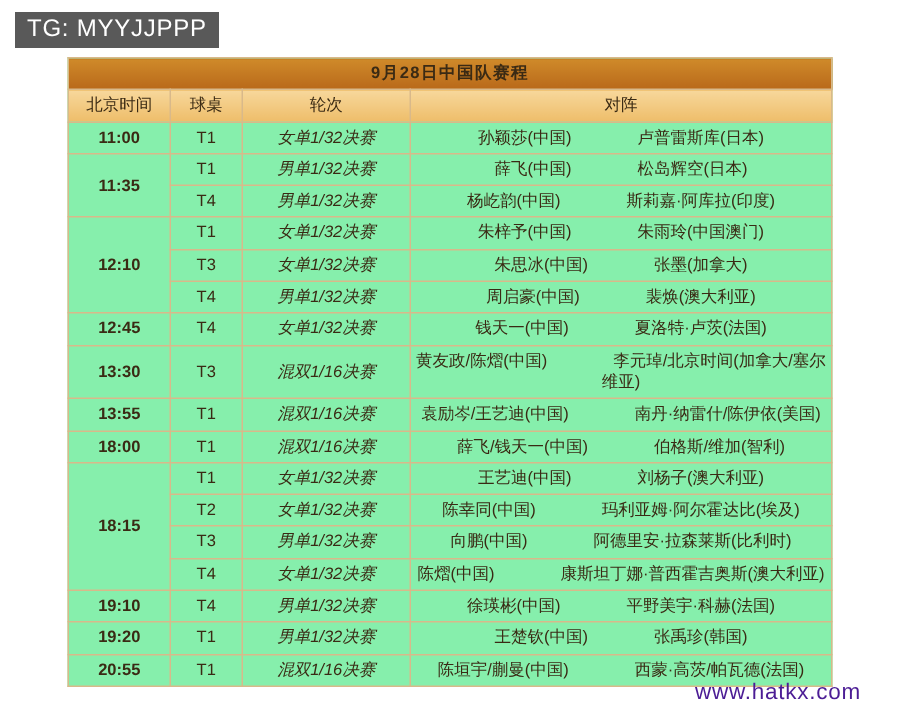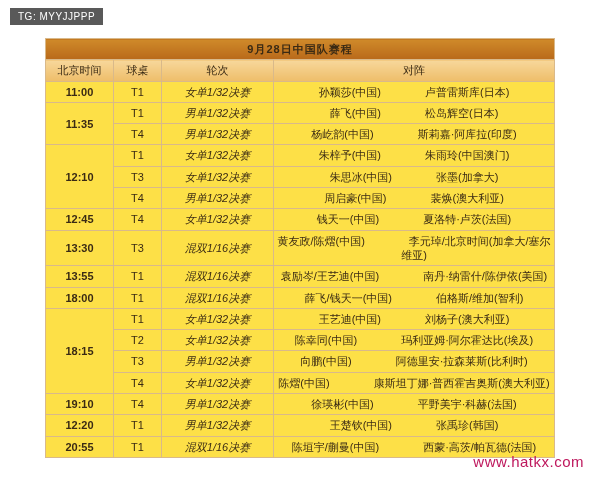--- a/index.html
+++ b/index.html
@@ -13,44 +13,44 @@
     font-family: "Liberation Sans", sans-serif;
     position: relative;
     overflow: hidden;
   }
   .tg-badge {
     position: absolute;
     top: 8px;
     left: 10px;
     background: #595959;
     color: #ffffff;
-    font-size: 10px;
+    font-size: 16px;
     padding: 3px 8px;
     letter-spacing: 0.5px;
   }
   .watermark {
     position: absolute;
-    right: 16px;
+    right: 26px;
     bottom: 10px;
-    color: #be185d;
+    color: #4c1d95;
     font-size: 15px;
     letter-spacing: 0.5px;
     text-align: right;
   }
   .table-wrap {
     position: absolute;
     top: 38px;
     left: 45px;
     width: 510px;
   }
   table.sched {
     border-collapse: collapse;
     width: 100%;
     table-layout: fixed;
-    background: #fde047;
+    background: #86efac;
   }
   table.sched td, table.sched th {
     border: 1px solid #d9b98a;
     font-size: 11px;
     color: #3a2a14;
     text-align: center;
     vertical-align: middle;
     padding: 3px 2px;
     line-height: 1.3;
   }
@@ -182,21 +182,21 @@
           <td class="round-cell">女单1/32决赛</td>
           <td class="match-cell">陈熠(中国)　　　　康斯坦丁娜·普西霍吉奥斯(澳大利亚)</td>
         </tr>
         <tr class="row-h">
           <td class="time-cell" rowspan="1">19:10</td>
           <td>T4</td>
           <td class="round-cell">男单1/32决赛</td>
           <td class="match-cell">徐瑛彬(中国)　　　　平野美宇·科赫(法国)</td>
         </tr>
         <tr class="row-h">
-          <td class="time-cell" rowspan="1">12:20</td>
+          <td class="time-cell" rowspan="1">19:20</td>
           <td>T1</td>
           <td class="round-cell">男单1/32决赛</td>
           <td class="match-cell">王楚钦(中国)　　　　张禹珍(韩国)</td>
         </tr>
         <tr class="row-h">
           <td class="time-cell" rowspan="1">20:55</td>
           <td>T1</td>
           <td class="round-cell">混双1/16决赛</td>
           <td class="match-cell">陈垣宇/蒯曼(中国)　　　　西蒙·高茨/帕瓦德(法国)</td>
         </tr>

